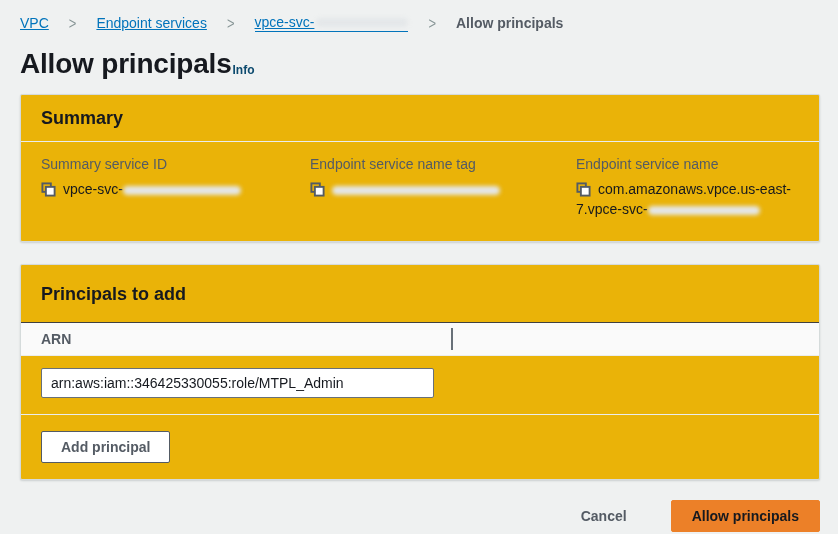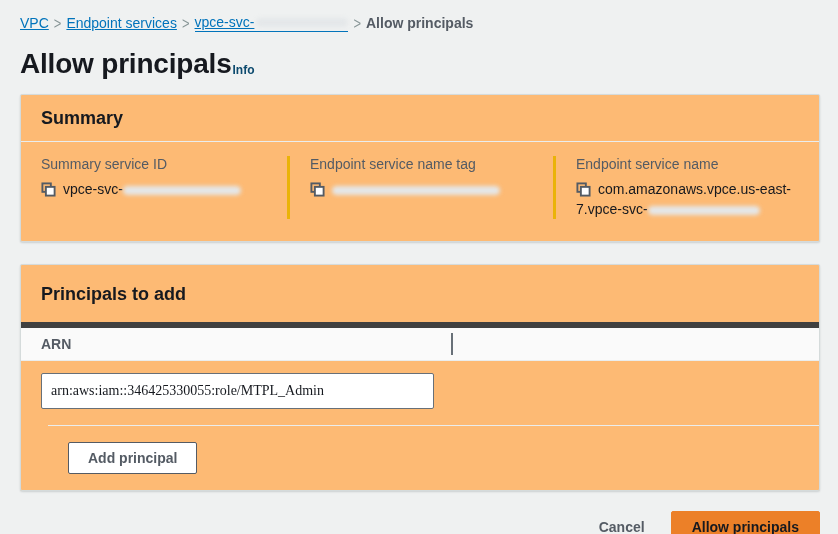--- a/index.html
+++ b/index.html
@@ -6,80 +6,80 @@
   html,body { width:838px; height:534px; }
   body {
     background:#eff1f1;
     font-family:"Liberation Sans", sans-serif;
     color:#16191f;
     overflow:hidden;
   }
   .page { padding:14px 18px 0 20px; }
 
   
-  .breadcrumb { display:flex; align-items:center; gap:5px; font-size:14px; }
+  .breadcrumb { display:flex; align-items:center; gap:20px; font-size:14px; }
   .breadcrumb a { color:#0073bb; text-decoration:underline; cursor:pointer; }
   .crumb-sep { color:#879596; font-size:13px; font-weight:400; transform:scaleY(1.25); display:inline-block; }
   .crumb-current { color:#545b64; font-weight:700; }
   .crumb-redacted { display:inline-flex; align-items:center; border-bottom:1px solid #0073bb; padding-bottom:1px; }
   .crumb-redacted .redact { margin-left:2px; }
 
   
   .redact {
     display:inline-block; height:9px; border-radius:5px;
     background:#e4e7e9; filter:blur(2px); vertical-align:middle;
   }
 
   
   .title-row { display:flex; align-items:flex-end; margin-top:16px; }
   h1 { font-size:28px; font-weight:700; color:#16191f; letter-spacing:-0.2px; }
   .info-link { font-size:12px; font-weight:700; color:#0c4a6e; margin:0 0 3px 1px; cursor:pointer; }
 
   
   .card {
-    background:#fdba74; border:1px solid #d5dbdb; border-radius:2px;
+    background:#eab308; border:1px solid #d5dbdb; border-radius:2px;
     box-shadow:0 1px 2px rgba(0,28,36,0.15);
   }
   .card-header { padding:13px 20px 12px; }
   .card-header h2 { font-size:18px; font-weight:700; color:#16191f; }
   .card-divider { border-top:1px solid #eaeded; }
 
   .summary-card { margin-top:14px; }
   .summary-grid { display:grid; grid-template-columns:1fr 1fr 1fr; padding:14px 0 22px; }
   .summary-col { padding:0 18px 0 20px; }
   .summary-col + .summary-col { border-left:3px solid #eab308; }
   .field-label { font-size:14px; color:#545b64; }
   .field-value { margin-top:7px; font-size:14px; color:#16191f; line-height:20px; }
   .copy-icon { vertical-align:-3px; margin-right:7px; cursor:pointer; }
 
   
   .principals-card { margin-top:22px; }
   .principals-card .card-header { padding:19px 20px 17px; }
   .table-header {
-    position:relative; border-top:6px solid #404040; border-bottom:1px solid #eaeded;
+    position:relative; border-top:1px solid #404040; border-bottom:1px solid #eaeded;
     background:#fafafa; padding:8px 20px; font-size:14px; font-weight:700; color:#545b64;
   }
   .col-resizer { position:absolute; left:430px; top:5px; width:2px; height:22px; background:#687078; cursor:col-resize; }
   .input-row { padding:12px 20px 16px; }
   .arn-input {
-    width:393px; height:36px; border:1px solid #687078; border-radius:2px;
-    font-family:Liberation Serif, serif; font-size:14px; color:#16191f;
+    width:393px; height:30px; border:1px solid #687078; border-radius:2px;
+    font-family:Liberation Sans, sans-serif; font-size:14px; color:#16191f;
     padding:0 9px; background:#fff; outline:none;
   }
-  .button-row { border-top:1px solid #eaeded; padding:16px 20px;margin-left:27px; }
+  .button-row { border-top:1px solid #eaeded; padding:16px 20px; }
   .btn {
     display:inline-block; font-family:"Liberation Sans", sans-serif;
     font-size:14px; font-weight:700; border-radius:2px; cursor:pointer; line-height:20px;
   }
   .btn-secondary { background:#fff; border:1px solid #545b64; color:#545b64; padding:5px 19px; }
   .btn-primary { background:#ec8028; border:1px solid #ec8028; color:#16191f; padding:5px 20px; }
   .btn-link { background:none; border:none; color:#545b64; font-weight:700; font-size:14px; padding:5px 0; cursor:pointer; }
 
   
-  .footer-actions { display:flex; justify-content:flex-end; align-items:center; gap:26px; margin-top:20px; }
+  .footer-actions { display:flex; justify-content:flex-end; align-items:center; gap:44px; margin-top:20px; }
 </style>
 </head>
 <body>
 
 <div class="page">
 
   <nav class="breadcrumb">
     <a>VPC</a>
     <span class="crumb-sep">&gt;</span>
     <a>Endpoint services</a>

